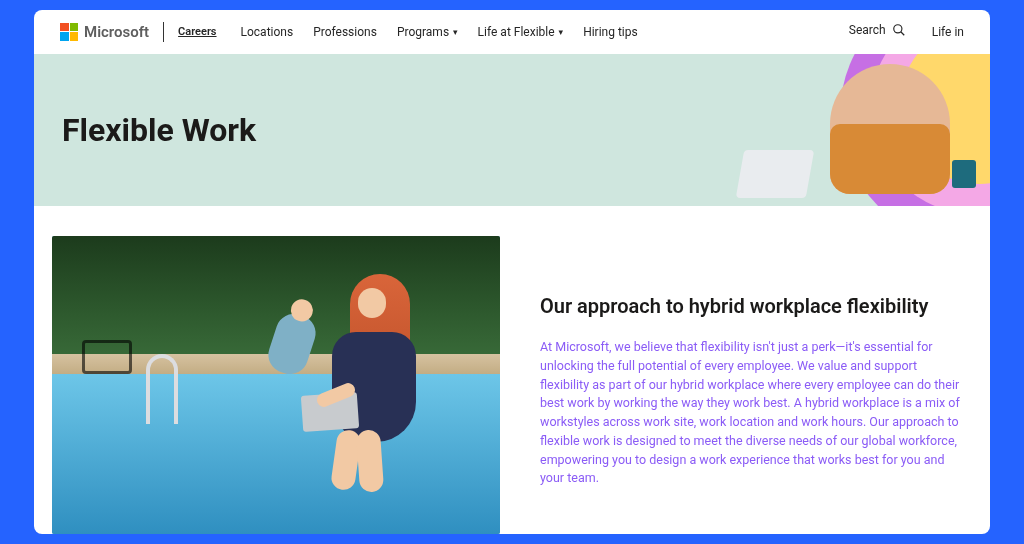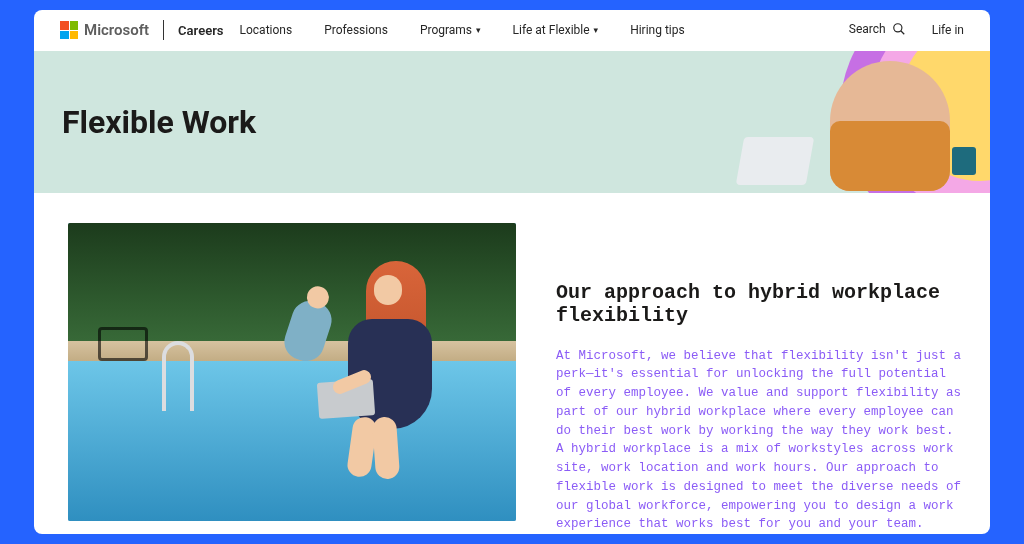--- a/index.html
+++ b/index.html
@@ -37,22 +37,22 @@
     grid-template-rows: 1fr 1fr;
     gap: 1px;
   }
   .sq { width: 100%; height: 100%; }
   .sq.r { background:#f25022;} .sq.g{background:#7fba00;}
   .sq.b { background:#00a4ef;} .sq.y{background:#ffb900;}
   .ms-word { font-size: 15px; font-weight: 600; color:#5e5e5e; }
   .divider {
     width: 1px; height: 20px; background:#333; margin: 0 14px;
   }
-  .brand-careers { font-weight: 600; font-size: 13px; margin-right: 16px; }
-  .nav { display:flex; align-items:center; gap: 32px; }
+  .brand-careers { font-weight: 600; font-size: 11px; margin-right: 24px; text-decoration: underline; }
+  .nav { display:flex; align-items:center; gap: 20px; }
   .nav-item { font-size: 12px; color:#262626; cursor:pointer; display:flex; align-items:center; gap:4px;}
   .chev { font-size: 9px; color:#262626;}
   .header-right { margin-left:auto; display:flex; align-items:center; gap:26px;}
   .search-group { display:flex; align-items:flex-start; gap:6px; font-size:12px; cursor:pointer;}
   .search-icon svg { stroke:#262626;}
   .signin { font-size:12px; cursor:pointer;}
   
   .hero {
     height: 160px;
     background:#cfe6de;
@@ -96,22 +96,21 @@
     width:70px; height:48px;
     background:#e9ecef;
     transform:skewX(-10deg);
     border-radius:4px;
   }
   
   .main {
     flex:1;
     display:flex;
     gap:40px;
-    padding: 30px 26px 0 34px;
-    font-family: Liberation Mono, monospace;
+    padding: 30px 26px 0 18px;
   }
   .main-image {
     width:448px; height:298px;
     border-radius:2px;
     overflow:hidden;
     position:relative;
     background:#55a3c7;
   }
   .pool-water{
     position:absolute; left:0; right:0; bottom:0;

